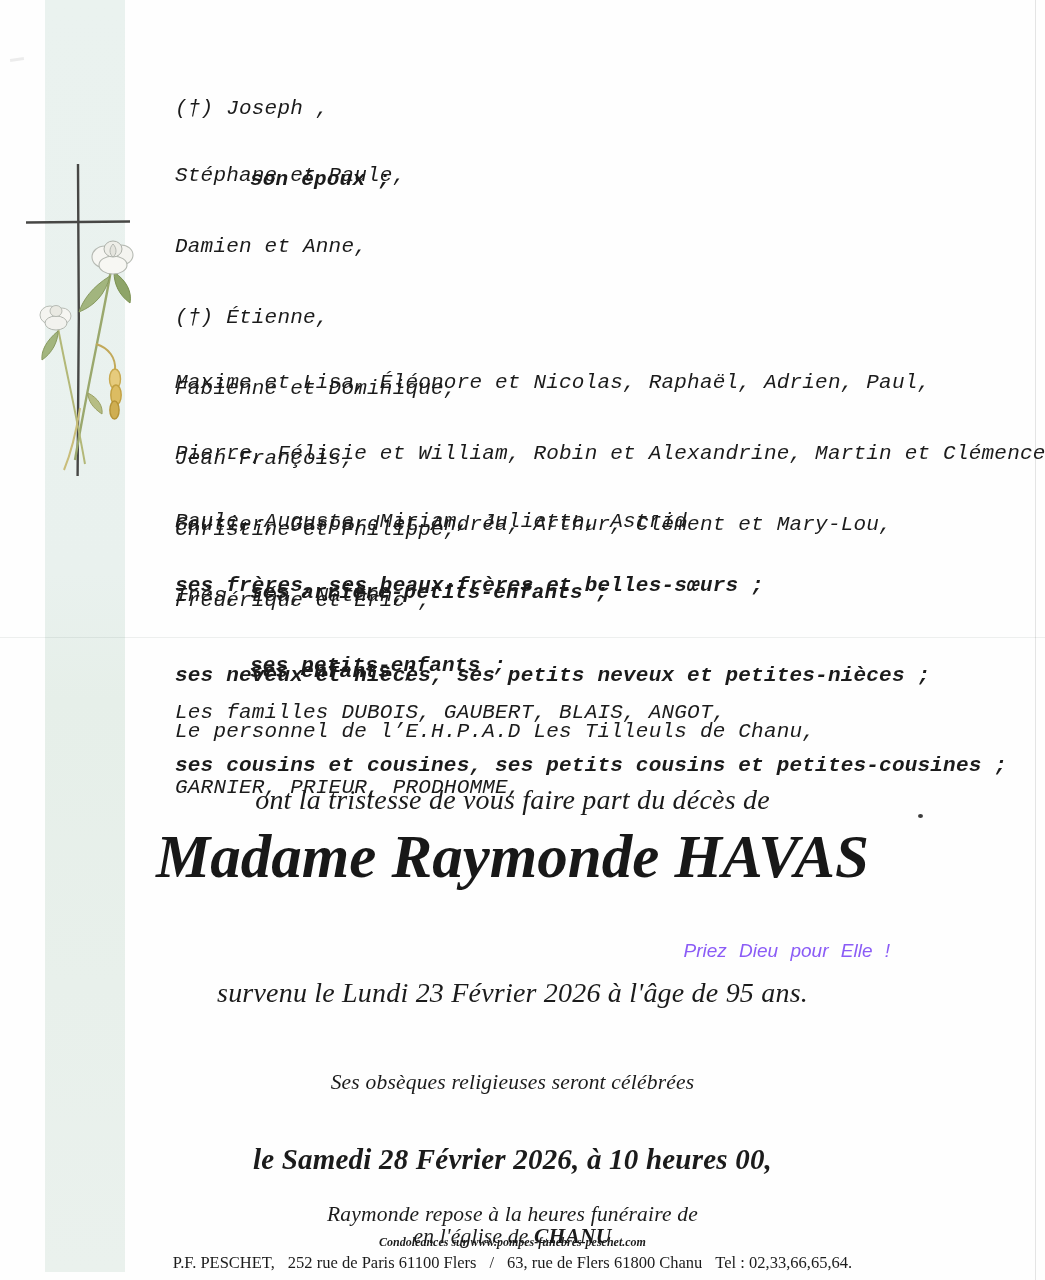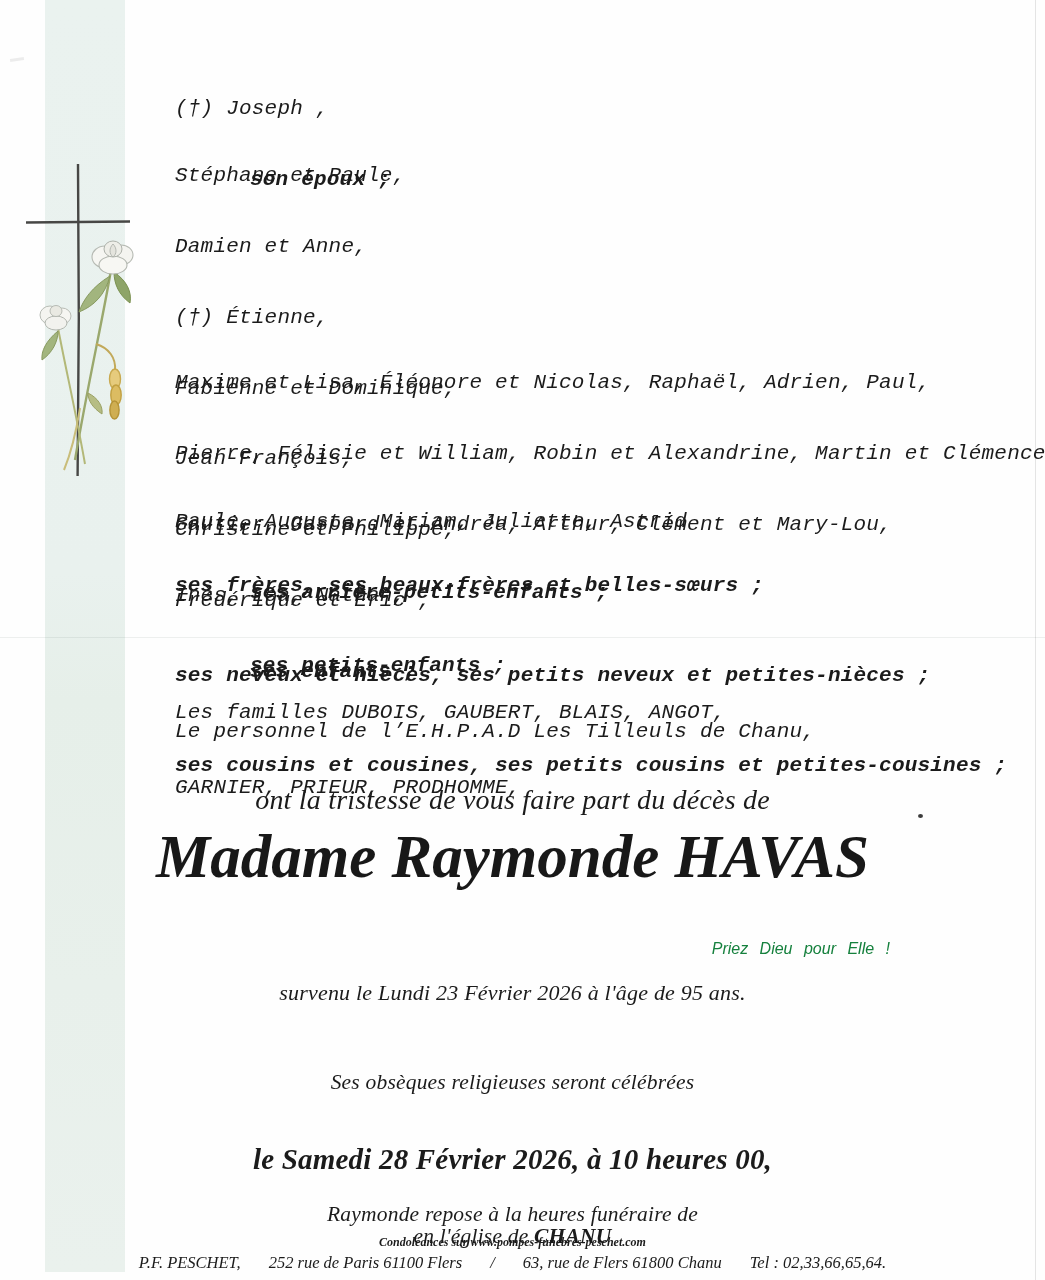--- a/index.html
+++ b/index.html
@@ -48,33 +48,33 @@
   .title-name {
     font-size: 61px; line-height: 62px;
     font-weight: bold; font-style: italic;
     letter-spacing: 0px; color: #181818;
     white-space: nowrap;
   }
   .maiden-name { font-size: 39px; line-height: 40px; font-weight: bold; font-style: italic; color: #1a1a1a; }
   .prayer {
     position: absolute; top: 940px; right: 155px;
     font-family: "Liberation Sans", sans-serif;
-    font-style: italic; font-size: 16px; word-spacing: 7px; color: #15803d;
+    font-style: italic; font-size: 19px; word-spacing: 7px; color: #8b5cf6;
   }
-  .death-line { font-size: 22px; }
+  .death-line { font-size: 28px; }
   .ceremony { font-size: 21.5px; line-height: 25.6px; }
   .bold { font-weight: bold; }
   .repose { font-size: 21.5px; line-height: 26px; }
 
   .footer-condol {
     font-size: 12px; font-weight: bold; font-style: italic; letter-spacing: 0px;
   }
   .footer-addr {
-    font-size: 16.5px; font-style: italic;
-    display: flex; justify-content: center; gap: 28px; white-space: pre;
+    font-size: 16.5px; 
+    display: flex; justify-content: center; gap: 13px; white-space: pre;
   }
 </style>
 </head>
 <body>
 
 <div class="page">
 
   <div class="strip"></div>
   <div class="fold-line"></div>
   <div class="edge-line"></div>

